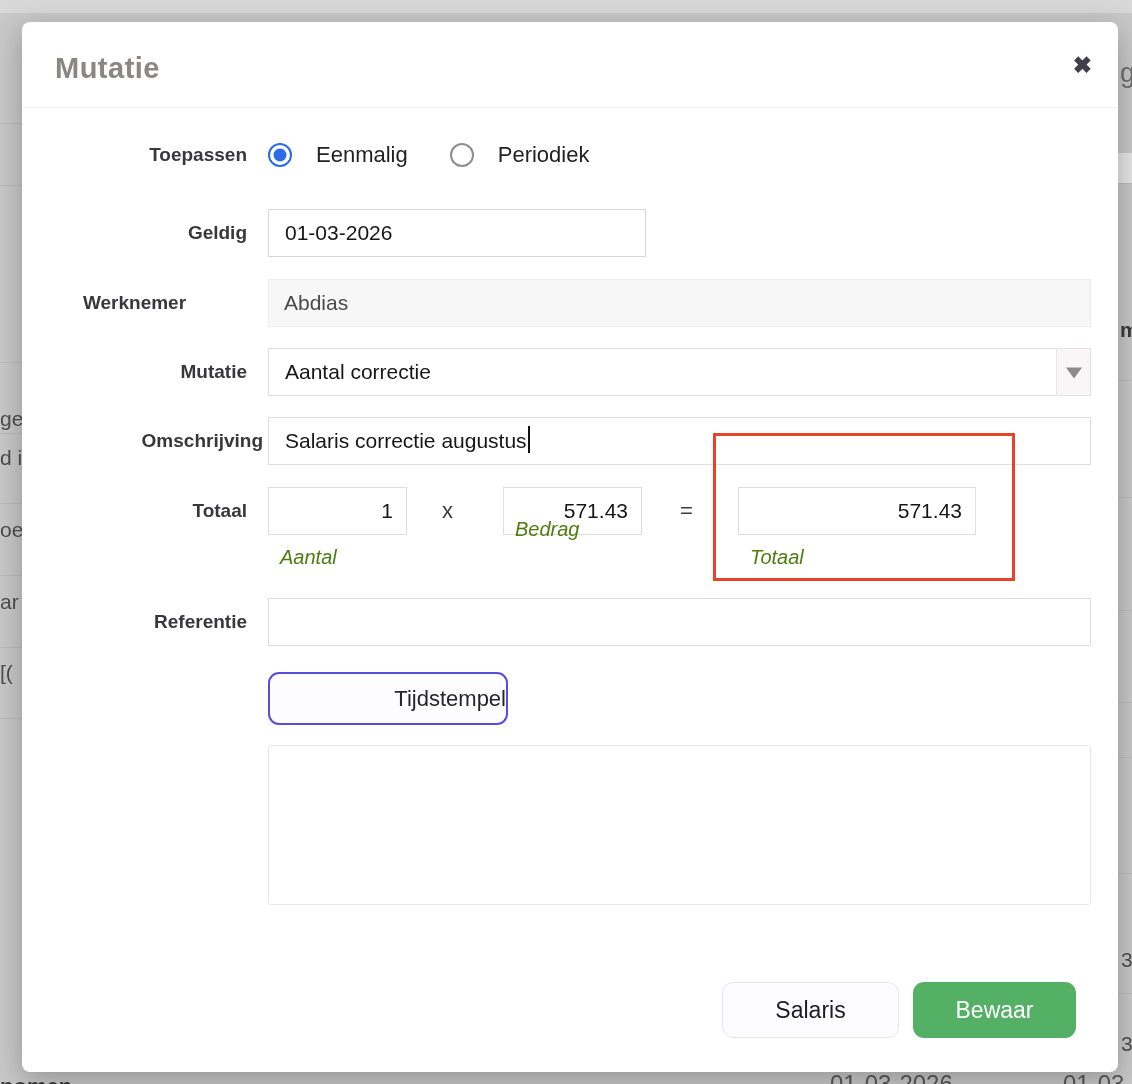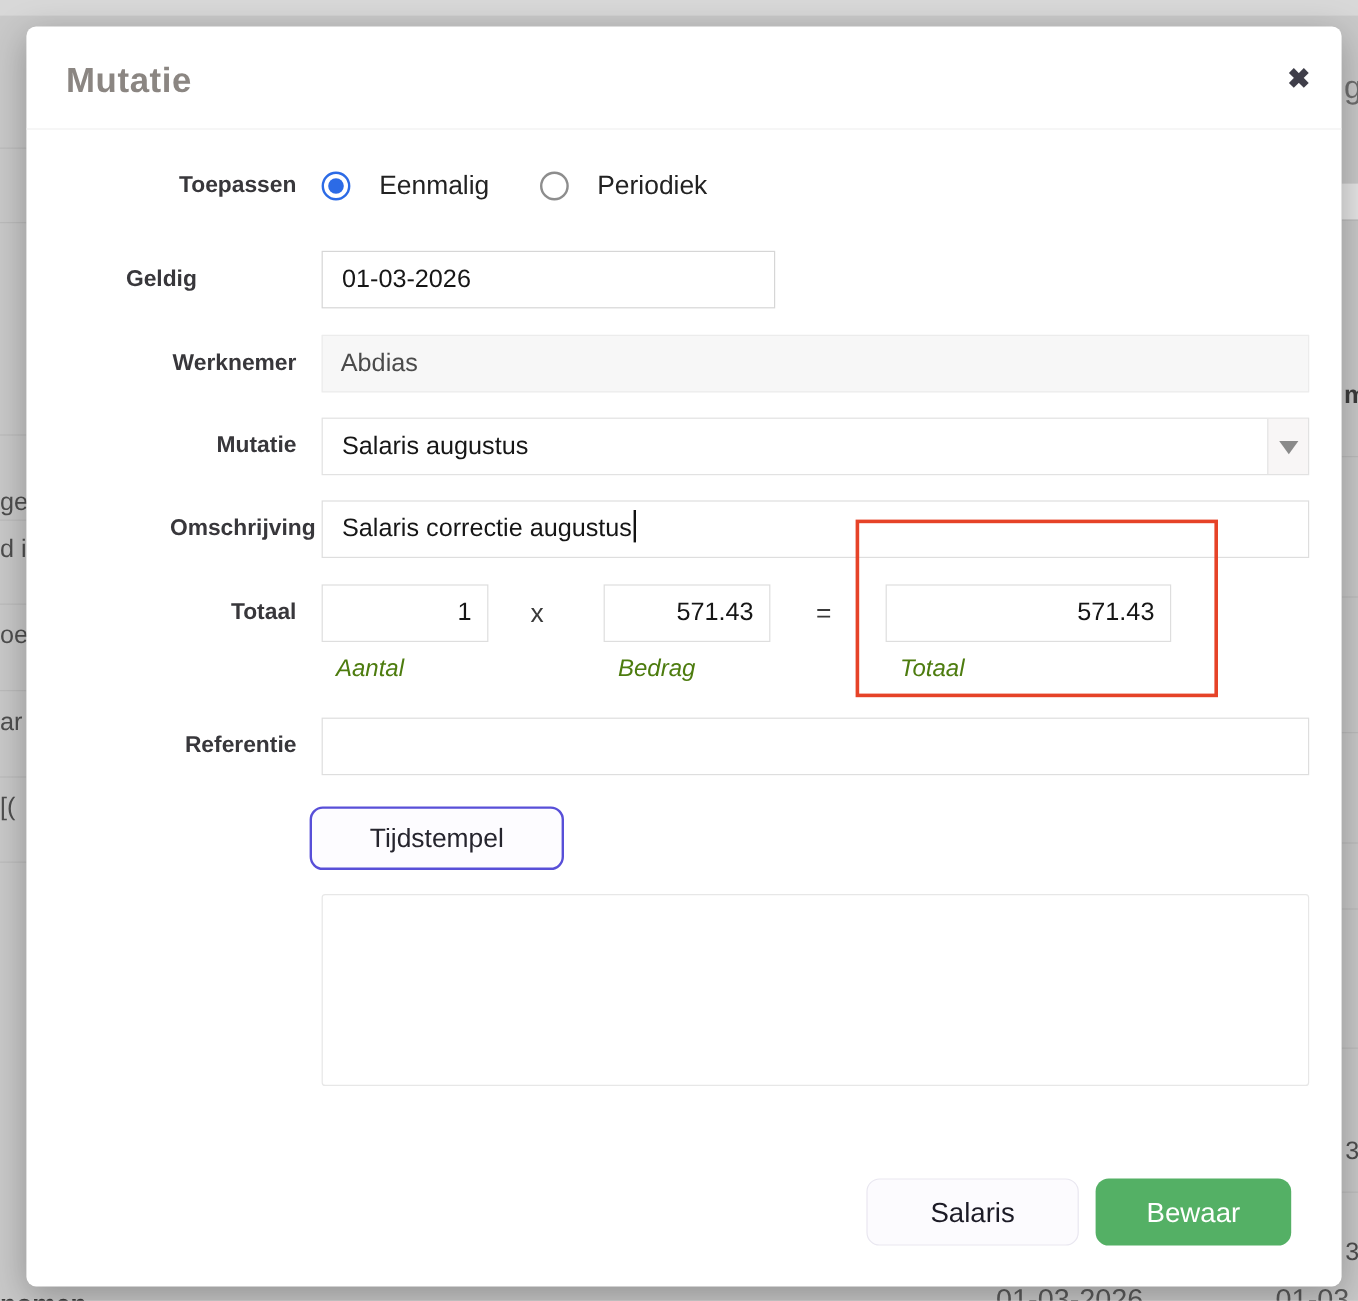--- a/index.html
+++ b/index.html
@@ -48,23 +48,23 @@
   .radio { width:24px; height:24px; border-radius:50%; background:#fff; }
   .radio.on { border:2px solid #2c6be6; position:relative; }
   .radio.on:after { content:""; position:absolute; left:50%; top:50%; transform:translate(-50%,-50%); width:13px; height:13px; border-radius:50%; background:#2c6be6; }
   .radio.off { border:2px solid #8d8d8d; }
   .radio-label { font-size:22px; color:#222; margin-right:18px; }
   .op { position:absolute; font-size:22px; color:#3a3a3a; height:48px; line-height:48px; }
   .sub-label { position:absolute; font-size:20px; font-style:italic; color:#4d7c0f; }
   .highlight-rect { position:absolute; left:691px; top:411px; width:302px; height:148px; border:3px solid #e64328; pointer-events:none; }
   
   .btn-tijdstempel {
-    position:absolute; left:236px; top:650px; width:212px; height:53px;
+    position:absolute; left:246px; top:650px; width:240px; height:53px;
     border:2px solid #584fd8; border-radius:11px; background:#fdfcff;
-    font-size:22px; color:#26252e; text-align:center; line-height:49px; cursor:pointer;
+    font-size:22px; color:#26252e; text-align:right; line-height:49px; cursor:pointer;
     font-family:"Liberation Sans", sans-serif;
   }
   .f-textarea { position:absolute; left:246px; top:723px; width:823px; height:160px; background:#fff; border:1px solid #e7e7e7; border-radius:3px; }
   
   .btn-cancel {
     position:absolute; left:700px; top:960px; width:177px; height:56px;
     background:#fcfbfe; border:1px solid #e9e7f0; border-radius:11px;
     font-size:23px; color:#1c1b26; text-align:center; line-height:54px; cursor:pointer;
     font-family:"Liberation Sans", sans-serif;
   }
@@ -123,43 +123,43 @@
   <div class="header-line"></div>
 
   <div class="f-label" style="top:109px;">Toepassen</div>
   <div class="radio-row">
     <span class="radio on"></span>
     <span class="radio-label">Eenmalig</span>
     <span class="radio off"></span>
     <span class="radio-label">Periodiek</span>
   </div>
 
-  <div class="f-label" style="top:187px;text-align:center;">Geldig</div>
+  <div class="f-label" style="top:187px;">Geldig</div>
   <div class="f-input" style="left:246px;top:187px;width:378px;border-color:#d6d6d6;">01-03-2026</div>
 
-  <div class="f-label" style="top:257px;">Werknemer</div>
+  <div class="f-label" style="top:257px;text-align:center;">Werknemer</div>
   <div class="f-input disabled" style="left:246px;top:257px;width:823px;">Abdias</div>
 
   <div class="f-label" style="top:326px;">Mutatie</div>
   <div class="f-select" style="left:246px;top:326px;width:823px;">
-    <div class="sel-text">Salaris augustus</div>
+    <div class="sel-text">Aantal correctie</div>
     <div class="sel-arrow"></div>
   </div>
 
   <div class="f-label" style="top:395px;margin-left:16px;">Omschrijving</div>
   <div class="f-input" style="left:246px;top:395px;width:823px;"><span>Salaris correctie augustus</span><span class="caret"></span></div>
 
   <div class="f-label" style="top:465px;">Totaal</div>
   <div class="f-input num" style="left:246px;top:465px;width:139px;">1</div>
   <div class="op" style="left:420px;top:465px;">x</div>
   <div class="f-input num" style="left:481px;top:465px;width:139px;">571.43</div>
   <div class="op" style="left:658px;top:465px;">=</div>
   <div class="f-input num" style="left:716px;top:465px;width:238px;">571.43</div>
   <div class="sub-label" style="left:258px;top:524px;">Aantal</div>
-  <div class="sub-label" style="left:493px;top:524px;text-align:right;">Bedrag</div>
+  <div class="sub-label" style="left:493px;top:496px;text-align:right;">Bedrag</div>
   <div class="sub-label" style="left:728px;top:524px;">Totaal</div>
 
   <div class="highlight-rect"></div>
 
   <div class="f-label" style="top:576px;">Referentie</div>
   <div class="f-input" style="left:246px;top:576px;width:823px;"></div>
 
   <button class="btn-tijdstempel">Tijdstempel</button>
 
   <div class="f-textarea"></div>

